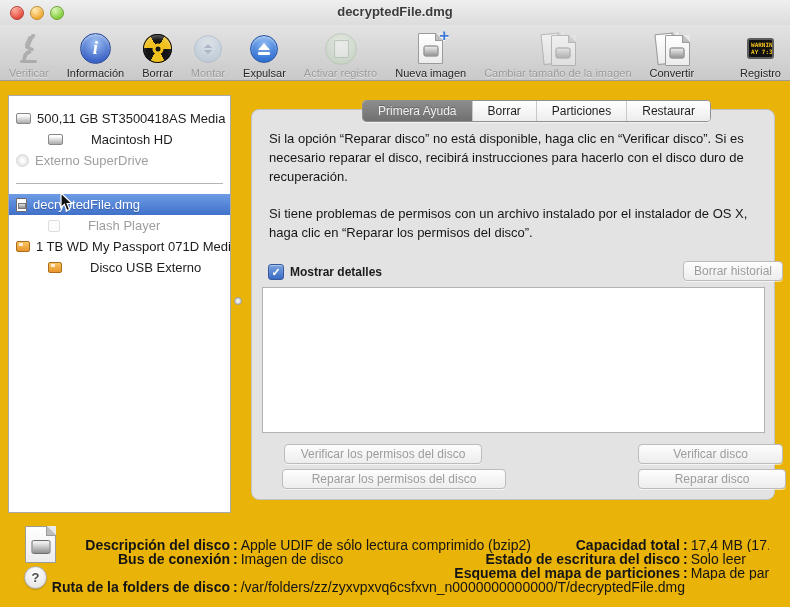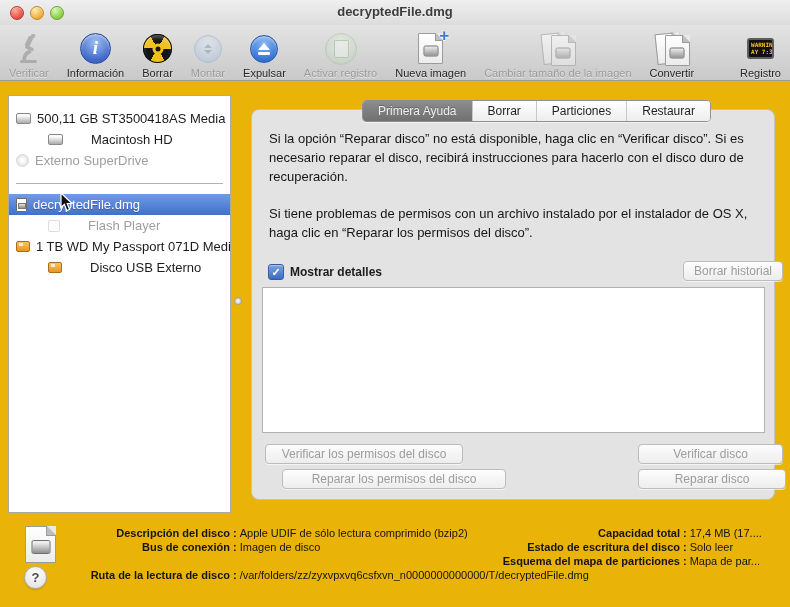--- a/index.html
+++ b/index.html
@@ -122,37 +122,37 @@
       color:#fff;font-size:11px;font-weight:bold;line-height:1;box-shadow:inset 0 1px 1px rgba(255,255,255,.4);}
   .chk-label{font-size:12px;font-weight:bold;color:#1c1c1c;}
 
   .btn{position:absolute;height:20px;border:1px solid #bcbcbc;border-radius:4px;
       background:linear-gradient(#fdfdfd,#ededed);display:flex;align-items:center;justify-content:center;
       font-size:12px;box-sizing:border-box;box-shadow:0 1px 0 rgba(255,255,255,.6);margin-left:20px;}
   .btn.disabled{color:#9c9c9c;}
   .btn-clear{left:663px;top:261px;width:100px;}
   .details{position:absolute;left:262px;top:287px;width:503px;height:146px;background:#fff;
       border:1px solid #b2b2b2;box-sizing:border-box;}
-  .btn-vperm{left:245px;top:444px;width:198px;}
+  .btn-vperm{left:264px;top:444px;width:198px;}
   .btn-rperm{left:262px;top:469px;width:224px;}
   .btn-vdisk{left:618px;top:444px;width:145px;}
   .btn-rdisk{left:618px;top:469px;width:148px;}
 
   
   .big-doc{position:absolute;left:25px;top:526px;width:29px;height:35px;
       background:linear-gradient(#ffffff,#ececec);border:1px solid #9b9b9b;border-radius:1px;}
   .big-doc::before{content:"";position:absolute;top:-1px;right:-1px;width:9px;height:9px;
       background:linear-gradient(225deg,#e9e9e9 48%,#bdbdbd 52%);border-left:1px solid #9b9b9b;border-bottom:1px solid #9b9b9b;}
   .big-doc .drv{position:absolute;left:50%;top:58%;transform:translate(-50%,-50%);
       width:17px;height:12px;border-radius:2px;background:linear-gradient(#ededed 15%,#8f8f8f);border:1px solid #6f6f6f;}
   .help-btn{position:absolute;left:24px;top:566px;width:21px;height:21px;border-radius:50%;
       background:radial-gradient(circle at 50% 30%,#ffffff,#dedede);border:1px solid #ababab;
       display:flex;align-items:center;justify-content:center;font-size:13px;font-weight:bold;color:#4a4a4a;
       box-shadow:0 1px 1px rgba(0,0,0,.15);}
-  .info-line{position:absolute;display:flex;font-size:11px;line-height:13px;color:#151515;white-space:nowrap;}
+  .info-line{position:absolute;display:flex;font-size:14px;line-height:13px;color:#151515;white-space:nowrap;margin-top:12px;}
   .info-lbl{font-weight:bold;text-align:right;flex:none;}
   .info-line.lcol{left:40px;}
   .info-line.lcol .info-lbl{width:190px;}
   .info-line.rcol{left:399px;width:370px;overflow:hidden;}
   .info-line.rcol .info-lbl{width:281px;}
   .info-sep{font-weight:bold;padding:0 3px;flex:none;}
   .r1{top:527px;} .r2{top:541px;} .r3{top:555px;} .r4{top:569px;}
 
   .cursor{position:absolute;left:60px;top:192px;width:14px;height:20px;pointer-events:none;}
 </style>
@@ -361,21 +361,21 @@
     <span class="info-lbl">Estado de escritura del disco</span>
     <span class="info-sep">:</span>
     <span class="info-val">Solo leer</span>
   </div>
   <div class="info-line rcol r3">
     <span class="info-lbl">Esquema del mapa de particiones</span>
     <span class="info-sep">:</span>
     <span class="info-val">Mapa de par...</span>
   </div>
   <div class="info-line lcol r4">
-    <span class="info-lbl">Ruta de la lectura de disco</span>
+    <span class="info-lbl">Ruta de la folders de disco</span>
     <span class="info-sep">:</span>
     <span class="info-val">/var/folders/zz/zyxvpxvq6csfxvn_n0000000000000/T/decryptedFile.dmg</span>
   </div>
 
   <svg class="cursor" viewBox="0 0 14 20">
     <path d="M1 1 L1 15.5 L4.4 12.4 L6.8 18.6 L9.6 17.5 L7.2 11.5 L12 11.5 Z" fill="#111" stroke="#fff" stroke-width="1.2"></path>
   </svg>
 
 </div>
 

